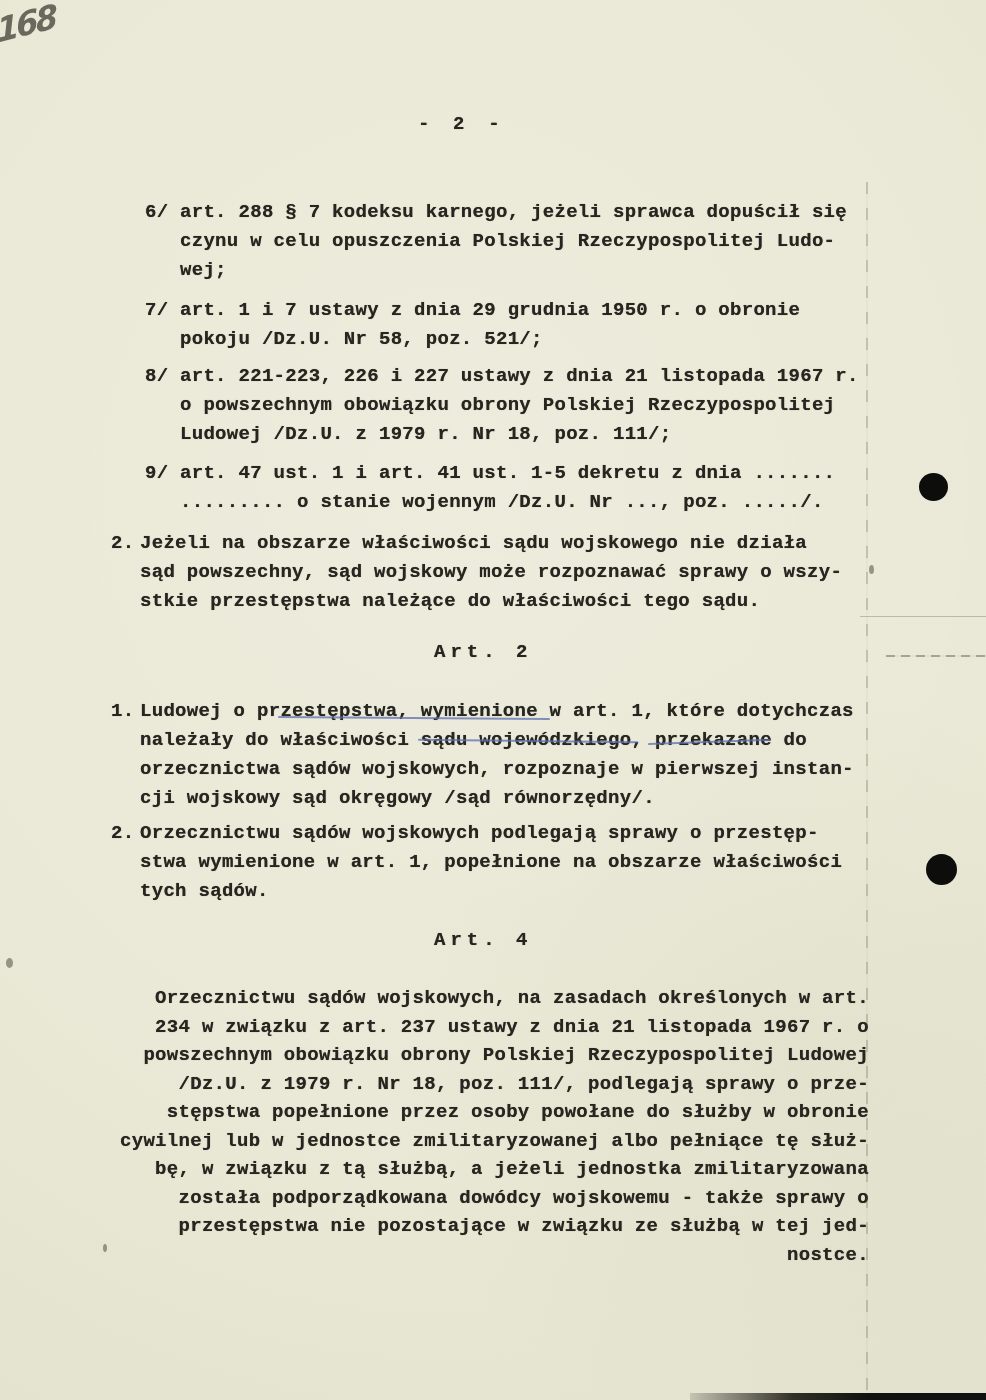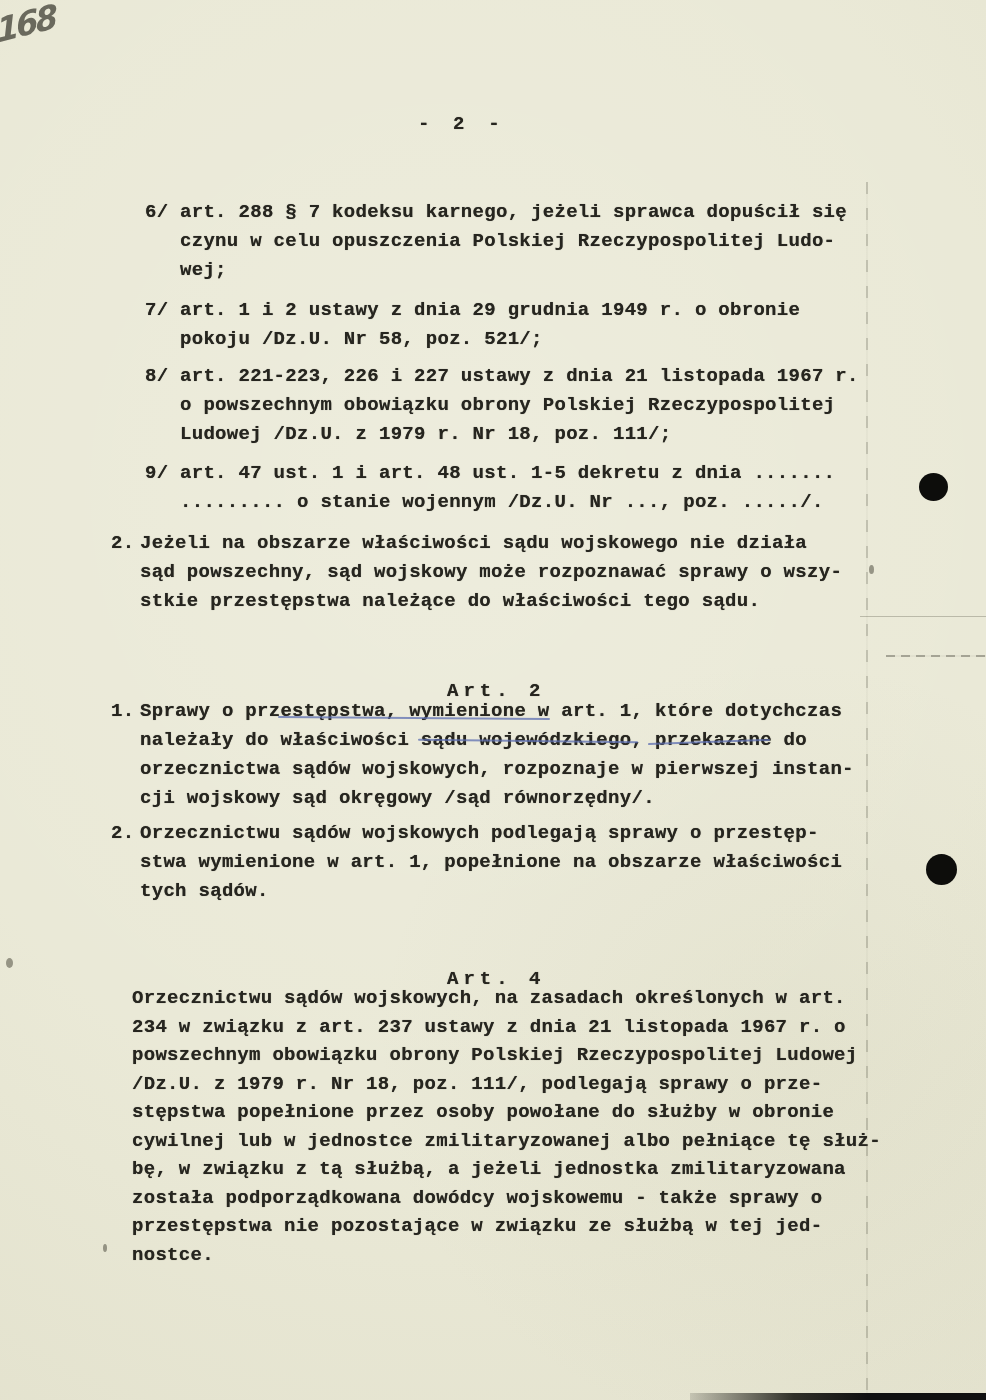--- a/index.html
+++ b/index.html
@@ -36,23 +36,23 @@
   }
 
   .page-number { left: 418px; top: 110px; }
 
   .clause { left: 145px; display: flex; }
   .clause .num { width: 35px; flex: 0 0 35px; line-height: 29px; }
 
   .para { left: 111px; display: flex; }
   .para .num { width: 29px; flex: 0 0 29px; line-height: 29px; }
 
-  .art-heading { left: 447px; letter-spacing: 5px; margin-top: 39px; }
+  .art-heading { left: 434px; letter-spacing: 5px; }
 
-  .body-para { left: 132px; }
+  .body-para { left: 120px; text-align: right; }
   .body-para .txt { line-height: 28.5px; }
 
   .pen-underline {
     height: 2px;
     background: #5e6fb2;
     opacity: 0.75;
     border-radius: 2px;
   }
   .punch-dot { background: #0d0d0b; border-radius: 50%; }
 
@@ -84,49 +84,49 @@
 
   <div class="abs clause" style="top:198px">
     <span class="num">6/</span>
     <div class="txt">art. 288 § 7 kodeksu karnego, jeżeli sprawca dopuścił się
 czynu w celu opuszczenia Polskiej Rzeczypospolitej Ludo-
 wej;</div>
   </div>
 
   <div class="abs clause" style="top:296px">
     <span class="num">7/</span>
-    <div class="txt">art. 1 i 2 ustawy z dnia 29 grudnia 1949 r. o obronie
+    <div class="txt">art. 1 i 7 ustawy z dnia 29 grudnia 1950 r. o obronie
 pokoju /Dz.U. Nr 58, poz. 521/;</div>
   </div>
 
   <div class="abs clause" style="top:362px">
     <span class="num">8/</span>
     <div class="txt">art. 221-223, 226 i 227 ustawy z dnia 21 listopada 1967 r.
 o powszechnym obowiązku obrony Polskiej Rzeczypospolitej
 Ludowej /Dz.U. z 1979 r. Nr 18, poz. 111/;</div>
   </div>
 
   <div class="abs clause" style="top:459px">
     <span class="num">9/</span>
-    <div class="txt">art. 47 ust. 1 i art. 48 ust. 1-5 dekretu z dnia .......
+    <div class="txt">art. 47 ust. 1 i art. 41 ust. 1-5 dekretu z dnia .......
 ......... o stanie wojennym /Dz.U. Nr ..., poz. ...../.</div>
   </div>
 
   <div class="abs para" style="top:529px">
     <span class="num">2.</span>
     <div class="txt">Jeżeli na obszarze właściwości sądu wojskowego nie działa
 sąd powszechny, sąd wojskowy może rozpoznawać sprawy o wszy-
 stkie przestępstwa należące do właściwości tego sądu.</div>
   </div>
 
   <div class="abs txt art-heading" style="top:638px">Art. 2</div>
 
   <div class="abs para" style="top:697px">
     <span class="num">1.</span>
-    <div class="txt">Sprawy o przestępstwa, wymienione w art. 1, które dotychczas
+    <div class="txt">Ludowej o przestępstwa, wymienione w art. 1, które dotychczas
 należały do właściwości sądu wojewódzkiego, przekazane do
 orzecznictwa sądów wojskowych, rozpoznaje w pierwszej instan-
 cji wojskowy sąd okręgowy /sąd równorzędny/.</div>
   </div>
 
   <div class="abs para" style="top:819px">
     <span class="num">2.</span>
     <div class="txt">Orzecznictwu sądów wojskowych podlegają sprawy o przestęp-
 stwa wymienione w art. 1, popełnione na obszarze właściwości
 tych sądów.</div>

